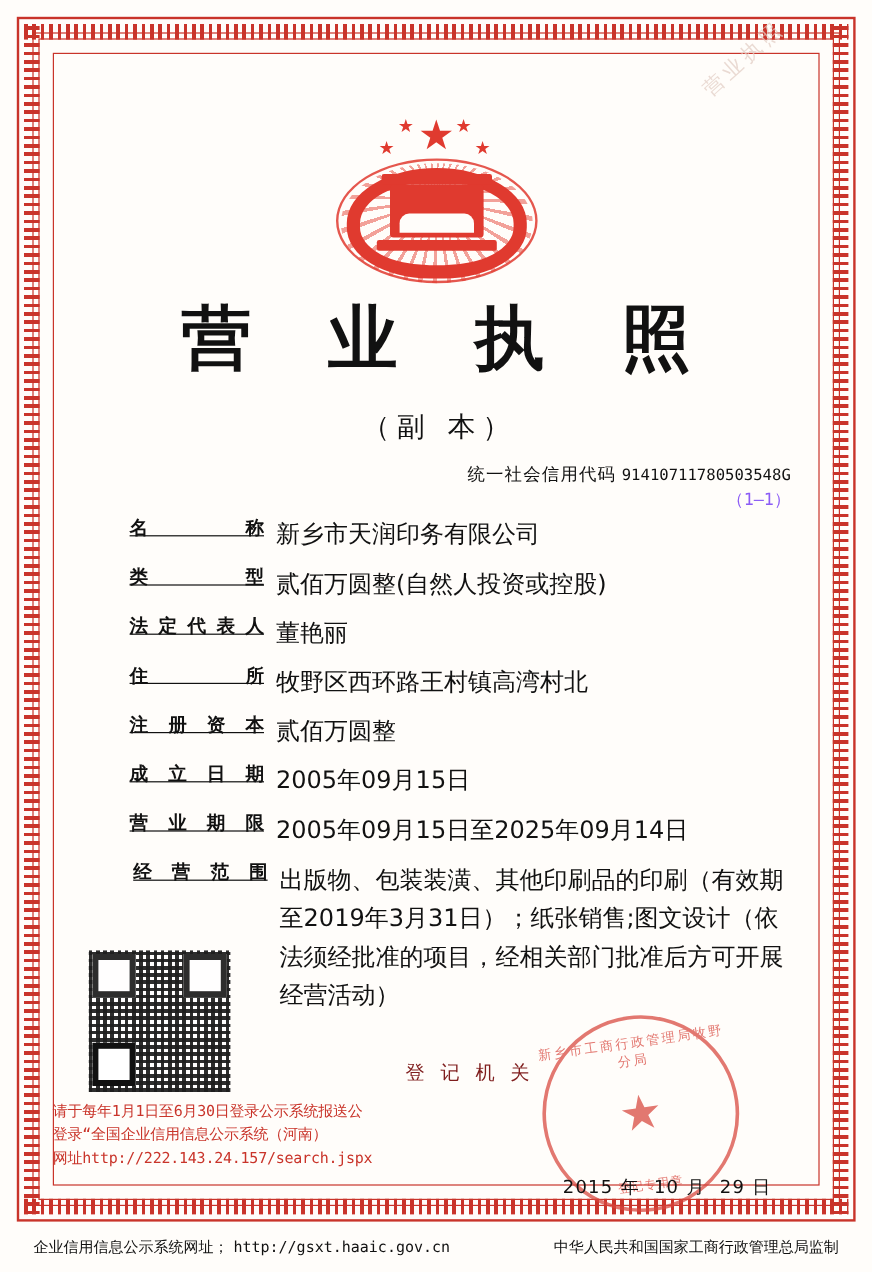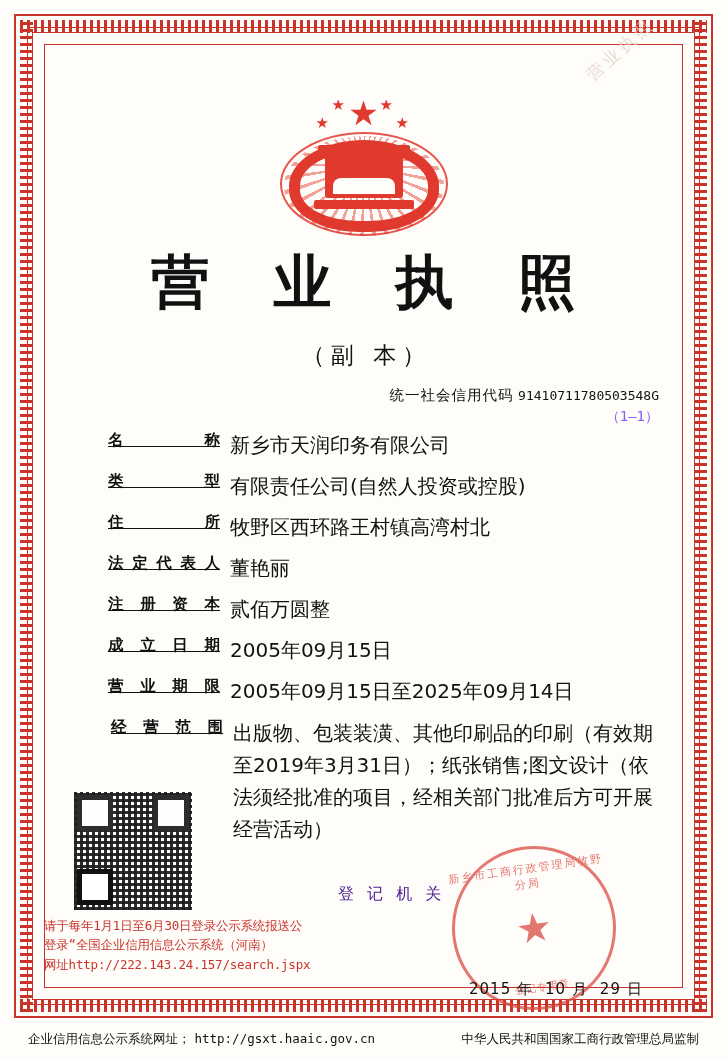--- a/index.html
+++ b/index.html
@@ -290,21 +290,21 @@
     letter-spacing: -0.2px;
   }
 
   
   .authority {
     position: absolute;
     left: 338px;
     top: 884px;
     font-size: 16px;
     letter-spacing: 4px;
-    color: #4c1d95;
+    color: #7f1d1d;
     text-align: center;
   }
   .reg-date {
     position: absolute;
     left: 466px;
     top: 980px;
     font-size: 15px;
     color: #111;
     letter-spacing: 1px;
   }
@@ -394,31 +394,31 @@
 
   <div class="fields">
 
     <div class="field-row">
       <div class="field-label">名称</div>
       <div class="field-value">新乡市天润印务有限公司</div>
     </div>
 
     <div class="field-row">
       <div class="field-label">类型</div>
-      <div class="field-value">有限责任公司(自然人投资或控股)</div>
+      <div class="field-value">贰佰万圆整(自然人投资或控股)</div>
+    </div>
+
+    <div class="field-row">
+      <div class="field-label">法定代表人</div>
+      <div class="field-value">董艳丽</div>
     </div>
 
     <div class="field-row">
       <div class="field-label">住所</div>
       <div class="field-value">牧野区西环路王村镇高湾村北</div>
-    </div>
-
-    <div class="field-row">
-      <div class="field-label">法定代表人</div>
-      <div class="field-value">董艳丽</div>
     </div>
 
     <div class="field-row">
       <div class="field-label">注册资本</div>
       <div class="field-value">贰佰万圆整</div>
     </div>
 
     <div class="field-row">
       <div class="field-label">成立日期</div>
       <div class="field-value mono-ish">2005年09月15日</div>

